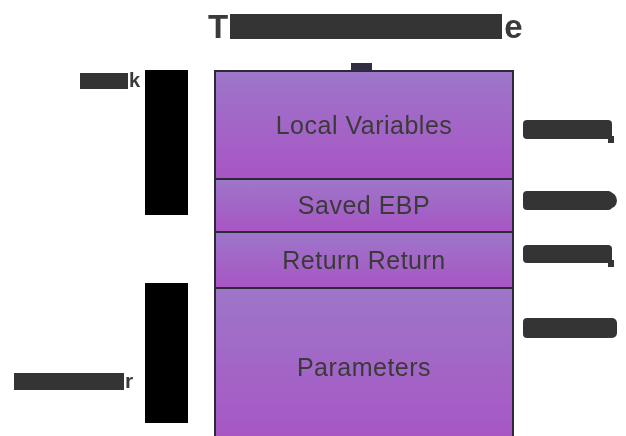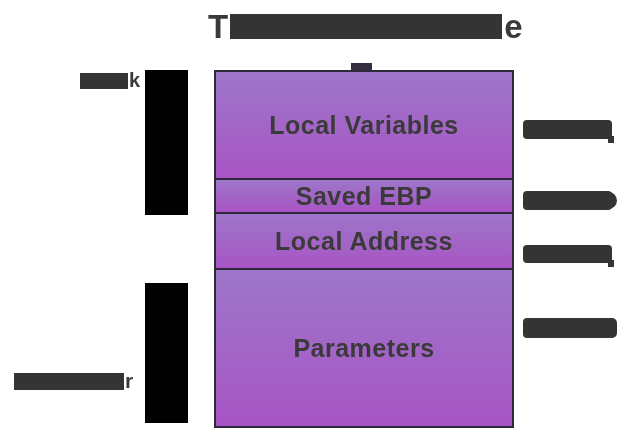--- a/index.html
+++ b/index.html
@@ -18,25 +18,25 @@
   }
   .title-redact{display:inline-block; width:272px; height:25px; background:var(--redact); margin:4px 2px 0 2px;}
   
   .notch{position:absolute; left:351px; top:63px; width:21px; height:8px; background:var(--notch); z-index:3;}
   
   .boxes{position:absolute; left:214px; top:70px; width:300px; z-index:2;}
   .box{
     box-sizing:border-box; width:300px; border:2px solid var(--box-border);
     background:linear-gradient(to bottom, var(--purple-top), var(--purple-bottom));
     display:flex; align-items:center; justify-content:center;
-    font-size:25px; font-weight:bold; color:var(--ink); letter-spacing:0.5px;
+    font-size:25px; font-weight:normal; color:var(--ink); letter-spacing:0.5px;
   }
   .box + .box{margin-top:-2px;}
   .box-local{height:110px;}
-  .box-ebp{height:36px;}
+  .box-ebp{height:55px;}
   .box-ret{height:58px;}
   .box-params{height:160px;}
   
   .vbar{position:absolute; left:145px; width:43px; background:var(--black-bar);}
   .vbar-top{top:70px; height:145px;}
   .vbar-bottom{top:283px; height:140px;}
   
   .side-label{position:absolute; color:var(--ink); font-weight:bold;}
   .side-label .redact{display:inline-block; background:var(--redact); vertical-align:-2px; margin:0 1px;}
   .sg{left:40px; top:66px; width:100px; text-align:right; font-size:20px; line-height:28px;}
@@ -77,21 +77,21 @@
   <div class="vbar vbar-bottom"></div>
 
   <div class="boxes">
     <div class="box box-local">
       <span>Local Variables</span>
     </div>
     <div class="box box-ebp">
       <span>Saved EBP</span>
     </div>
     <div class="box box-ret">
-      <span>Local Address</span>
+      <span>Return Return</span>
     </div>
     <div class="box box-params">
       <span>Parameters</span>
     </div>
   </div>
 
   <div class="rlabel rl1">
       <span class="frag frag-foot"></span>
     </div>
   <div class="rlabel rl2">

